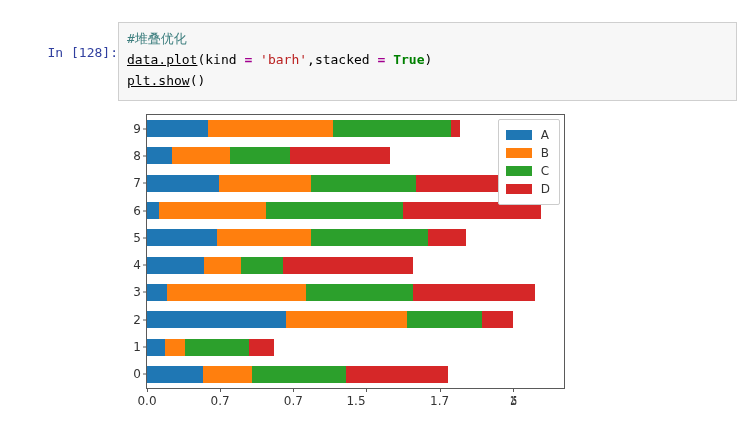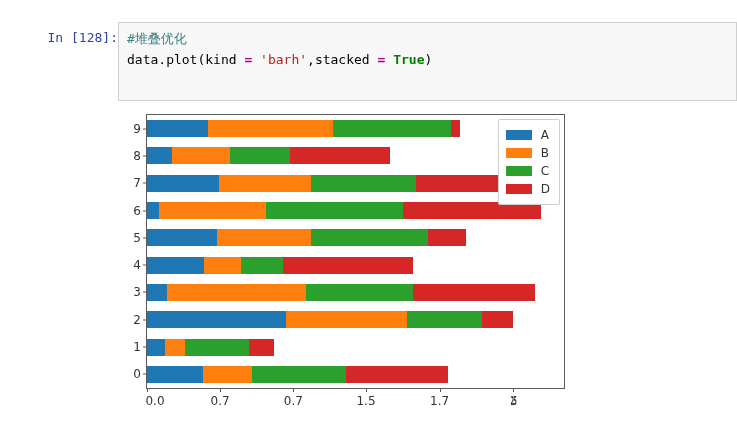--- a/index.html
+++ b/index.html
@@ -18,21 +18,21 @@
   
   #notebook-cell {
     position: absolute;
     left: 0;
     top: 0;
     width: 737px;
   }
   #cell-prompt {
     position: absolute;
     left: 18px;
-    top: 30px;
+    top: 45px;
     width: 100px;
     text-align: right;
     font-family: "DejaVu Sans Mono", "Liberation Mono", monospace;
     font-size: 13px;
     color: #303f9f;
     white-space: pre;
     letter-spacing: 0px;
   }
   #code-area {
     position: absolute;
@@ -52,21 +52,21 @@
     line-height: 21px;
     white-space: pre;
     color: #000000;
   }
   .tok-comment { color: #408080; }
   .tok-name    { color: #000000; }
   .tok-op      { color: #a2008f; font-weight: bold; }
   .tok-str     { color: #ba2121; }
   .tok-kw      { color: #008000; font-weight: bold; }
   .tok-paren   { color: #000000; }
-  .tok-func    { color: #000000; }
+  .tok-func    { color: #000000; text-decoration: underline; }
 
   
   #figure {
     position: absolute;
     left: 105px;
     top: 108px;
     width: 465px;
     height: 310px;
     background: #ffffff;
   }
@@ -178,20 +178,21 @@
 <div id="notebook-cell">
 
   <div id="cell-prompt">In [128]:</div>
 
   <div id="code-area">
 
     <div class="code-line"><span class="tok-comment">#堆叠优化</span></div>
 
     <div class="code-line"><span class="tok-func">data.plot</span><span class="tok-paren">(</span><span class="tok-name">kind</span><span> </span><span class="tok-op">=</span><span> </span><span class="tok-str">'barh'</span><span class="tok-paren">,</span><span class="tok-name">stacked</span><span> </span><span class="tok-op">=</span><span> </span><span class="tok-kw">True</span><span class="tok-paren">)</span></div>
 
+    <div class="code-line"><span class="tok-func">plt.show</span><span class="tok-paren">()</span></div>
 
   </div>
 </div>
 
 <div id="figure">
   <div id="axes">
 
     <div class="bars-layer" id="bars-layer">
         <div class="bar-row" style="top: 250.85px; width: 417px;">
           <div class="seg" style="left: 0px; width: 55.6px; background: rgb(31, 119, 180);"></div>
@@ -271,27 +272,27 @@
         <div class="ytick-label" style="top: 95.55px; left: -6px; right: auto; margin-right: 0px; transform: translate(-100%, -50%);">6</div>
         <div class="ytick-mark" style="top: 68.25px;"></div>
         <div class="ytick-label" style="top: 68.25px; left: -6px; right: auto; margin-right: 0px; transform: translate(-100%, -50%);">7</div>
         <div class="ytick-mark" style="top: 40.95px;"></div>
         <div class="ytick-label" style="top: 40.95px; left: -6px; right: auto; margin-right: 0px; transform: translate(-100%, -50%);">8</div>
         <div class="ytick-mark" style="top: 13.65px;"></div>
         <div class="ytick-label" style="top: 13.65px; left: -6px; right: auto; margin-right: 0px; transform: translate(-100%, -50%);">9</div>
       </div>
     <div id="xticks-layer">
         <div class="xtick-mark" style="left: 0px;"></div>
-        <div class="xtick-label" style="left: 8px;">0.0</div>
+        <div class="xtick-label" style="left: 0px;">0.0</div>
         <div class="xtick-mark" style="left: 73.1579px;"></div>
         <div class="xtick-label" style="left: 73.1579px;">0.7</div>
         <div class="xtick-mark" style="left: 146.316px;"></div>
         <div class="xtick-label" style="left: 146.316px;">0.7</div>
         <div class="xtick-mark" style="left: 219.474px;"></div>
-        <div class="xtick-label" style="left: 219px; text-align: right;">1.5</div>
+        <div class="xtick-label" style="left: 209px; text-align: right;">1.5</div>
         <div class="xtick-mark" style="left: 292.632px;"></div>
         <div class="xtick-label" style="left: 292.632px;">1.7</div>
         <div class="xtick-mark" style="left: 365.789px;"></div>
         <div class="xtick-label garbled" style="left: 365.789px;">2.5</div>
       </div>
 
     <div id="legend">
         <div class="legend-row">
           <span class="legend-swatch" style="background: rgb(31, 119, 180);"></span>
           <span class="legend-text">A</span>

